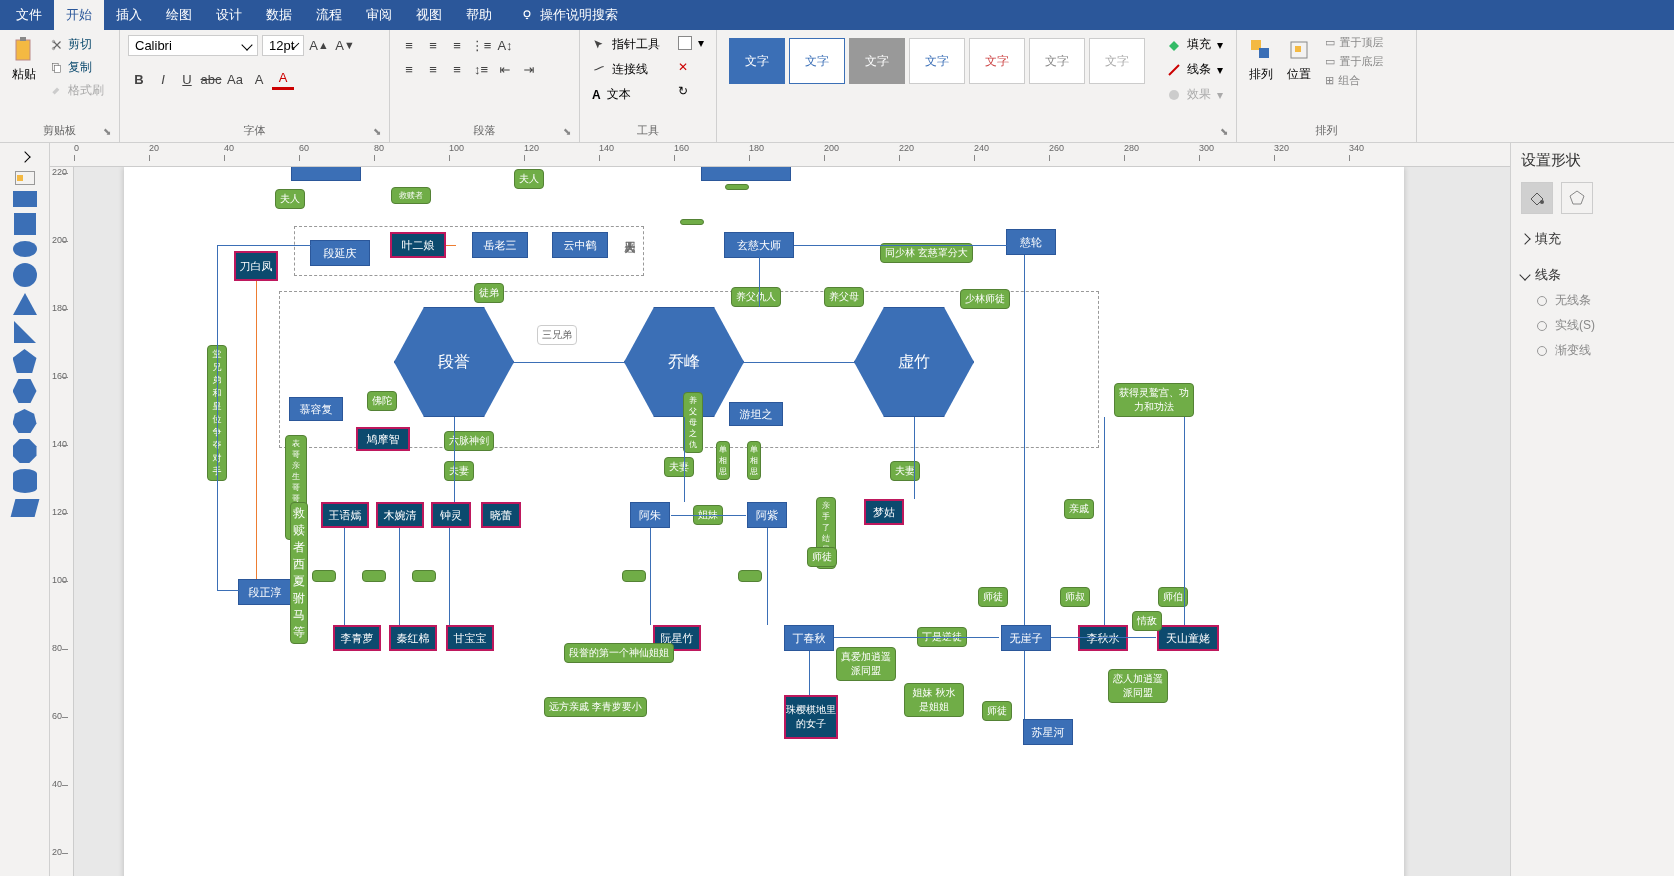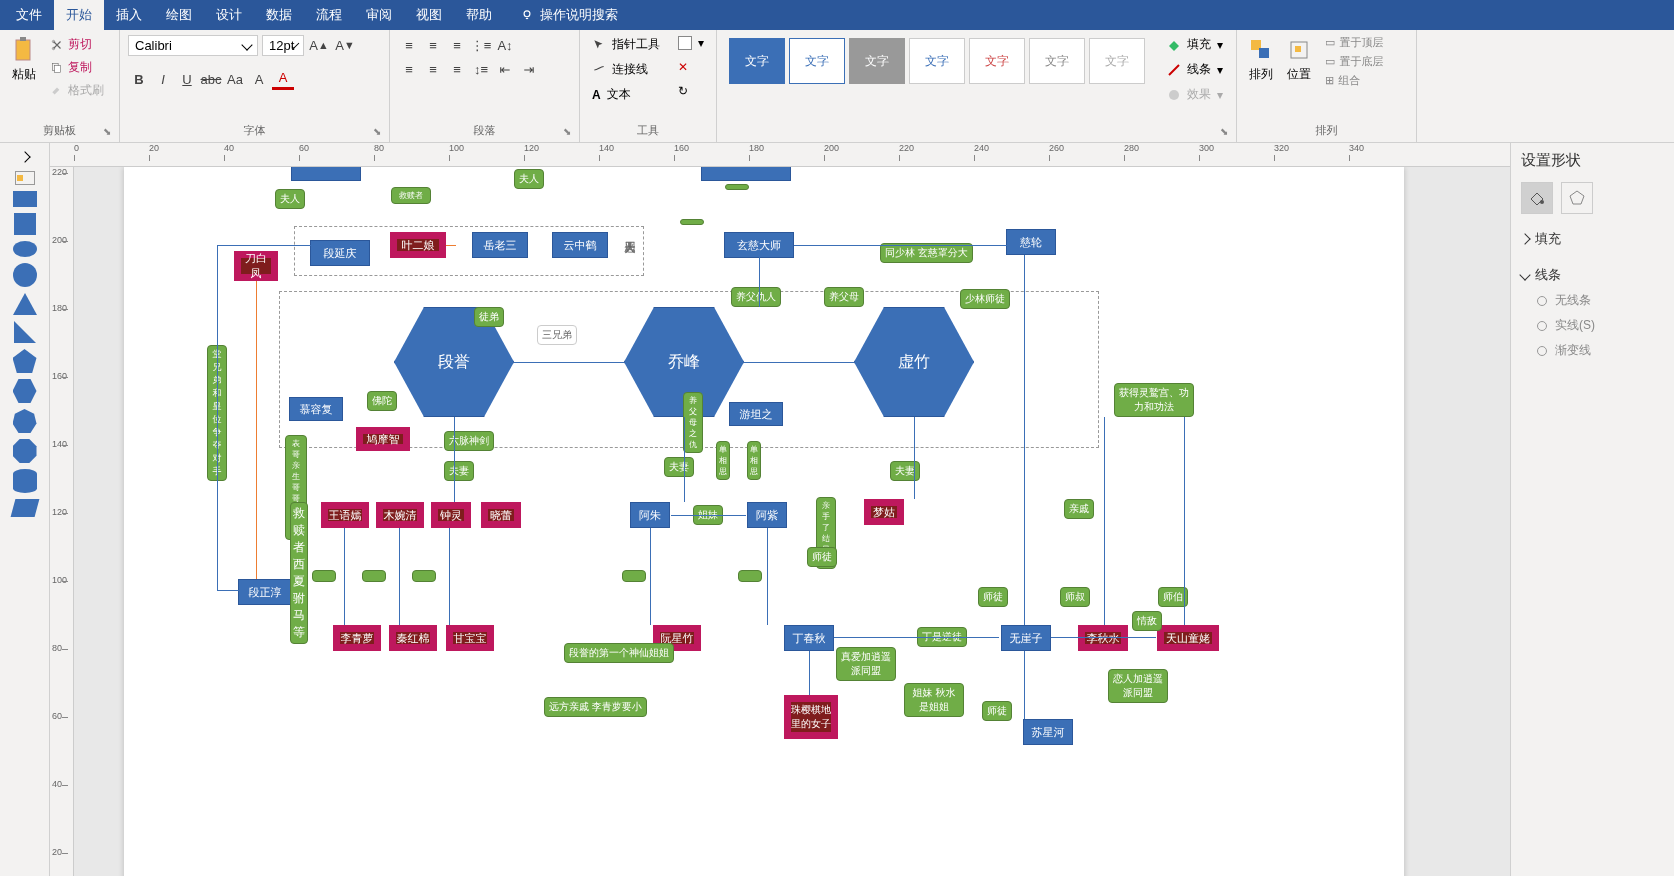--- a/index.html
+++ b/index.html
@@ -9,21 +9,21 @@
 .menubar .m.active{background:#f3f2f1;color:#2b579a}
 .menubar .help-icon{margin-left:8px;display:flex;align-items:center;gap:6px;padding:0 8px}
 .ribbon{background:#f3f2f1;height:113px;display:flex;border-bottom:1px solid #d0d0d0}
 .group{border-right:1px solid #d0d0d0;padding:4px 8px 0;display:flex;flex-direction:column;justify-content:space-between;position:relative}
 .group-label{font-size:11px;color:#666;text-align:center;padding:2px 0 4px}
 .group-body{flex:1;display:flex;align-items:flex-start;gap:6px}
 .big-btn{display:flex;flex-direction:column;align-items:center;gap:2px;padding:2px 4px;cursor:pointer}
 .big-btn .ico{width:24px;height:28px}
 .big-btn .lbl{font-size:12px}
 .small-row{display:flex;flex-direction:column;gap:2px;font-size:12px}
-.small-row .sb{display:flex;align-items:center;gap:4px;padding:2px 4px;cursor:pointer;color:#be185d}
+.small-row .sb{display:flex;align-items:center;gap:4px;padding:2px 4px;cursor:pointer;color:#0c4a6e}
 .small-row .sb.disabled{color:#aaa}
 .font-sel{display:flex;gap:4px;align-items:center}
 .sel{background:#fff;border:1px solid #ccc;padding:2px 6px;font-size:13px;display:flex;align-items:center;justify-content:space-between;cursor:pointer}
 .sel.font{width:130px}.sel.size{width:42px}
 .btn-row{display:flex;gap:2px;margin-top:6px}
 .ib{width:22px;height:22px;display:flex;align-items:center;justify-content:center;cursor:pointer;font-size:13px;color:#444}
 .ib.bold{font-weight:bold}.ib.ital{font-style:italic}.ib.ul{text-decoration:underline}
 .ib.strike{text-decoration:line-through}
 .fc{border-bottom:3px solid #c00;color:#c00}
 .para-grid{display:grid;grid-template-columns:repeat(6,22px);gap:2px}
@@ -57,21 +57,21 @@
 .hruler{height:24px;background:#f3f2f1;border-bottom:1px solid #ccc;display:flex;position:relative;font-size:9px;color:#666;padding-left:24px}
 .hruler .tick{position:absolute;top:12px;border-left:1px solid #888;height:6px}
 .hruler .tlabel{position:absolute;top:0}
 .vruler{width:24px;background:#f3f2f1;border-right:1px solid #ccc;position:absolute;left:0;top:24px;bottom:0;font-size:9px;color:#666}
 .vruler .tick{position:absolute;left:12px;border-top:1px solid #888;width:6px}
 .vruler .tlabel{position:absolute;left:2px;writing-mode:horizontal-tb}
 .canvas-area{flex:1;background:#e8e8e8;overflow:hidden;position:relative;margin-left:24px}
 .page{position:absolute;left:50px;top:0;width:1280px;height:720px;background:#fff;box-shadow:0 0 6px rgba(0,0,0,0.2)}
 .node{position:absolute;display:flex;align-items:center;justify-content:center;font-size:11px;text-align:center;color:#fff}
 .node.blue{background:#3b6fb6;border:1px solid #2b579a}
-.node.orange{background:#7f1d1d;border:7px solid #be185d}
+.node.orange{background:#0c4a6e;border:2px solid #be185d}
 .node.green{background:#70ad47;border:1px solid #548235;border-radius:4px;font-size:10px;padding:2px 4px}
 .node.hex{clip-path:polygon(25% 0,75% 0,100% 50%,75% 100%,25% 100%,0 50%);font-size:16px}
 .dashbox{position:absolute;border:1px dashed #999}
 .dashbox .dl{position:absolute;font-size:11px;color:#666;right:6px;top:6px;writing-mode:vertical-rl}
 .conn{position:absolute;background:#3b6fb6}
 .conn.h{height:1px}.conn.v{width:1px}
 .conn.o{background:#ed7d31}
 .right-panel{width:164px;background:#f3f2f1;border-left:1px solid #d0d0d0;padding:8px 10px;font-size:13px}
 .rp-title{font-size:15px;color:#333;margin-bottom:12px}
 .rp-tabs{display:flex;gap:8px;margin-bottom:12px}
@@ -420,21 +420,21 @@
         <div class="node orange" style="left:660px;top:528px;width:54px;height:44px;font-size:10px">珠樱棋地里的女子</div>
         <div class="node blue" style="left:899px;top:552px;width:50px;height:26px">苏星河</div>
 
         <div class="node green" style="left:390px;top:2px">夫人</div>
         <div class="node green" style="left:556px;top:52px;writing-mode:vertical-rl">养父</div>
         <div class="node green" style="left:601px;top:17px;writing-mode:vertical-rl">敌人</div>
         <div class="node green" style="left:756px;top:76px">同少林 玄慈罩分大</div>
         <div class="node green" style="left:700px;top:120px">养父母</div>
         <div class="node green" style="left:607px;top:120px">养父仇人</div>
         <div class="node green" style="left:836px;top:122px">少林师徒</div>
-        <div class="node green" style="left:350px;top:140px">徒弟</div>
+        <div class="node green" style="left:350px;top:116px">徒弟</div>
         <div class="node green" style="left:413px;top:158px;background:#fff;color:#666;border:1px solid #ccc">三兄弟</div>
         <div class="node green" style="left:83px;top:178px;width:20px;font-size:9px">堂兄弟和皇位争夺对手</div>
         <div class="node green" style="left:243px;top:224px">佛陀</div>
         <div class="node green" style="left:161px;top:268px;width:22px;font-size:8px">表哥亲生哥哥的亲手</div>
         <div class="node green" style="left:267px;top:20px;width:40px;font-size:8px">救赎者</div>
         <div class="node green" style="left:320px;top:264px">六脉神剑</div>
         <div class="node green" style="left:320px;top:294px">夫妻</div>
         <div class="node green" style="left:540px;top:290px">夫妻</div>
         <div class="node green" style="left:766px;top:294px">夫妻</div>
         <div class="node green" style="left:559px;top:225px;width:20px;font-size:8px">养父母之仇</div>

